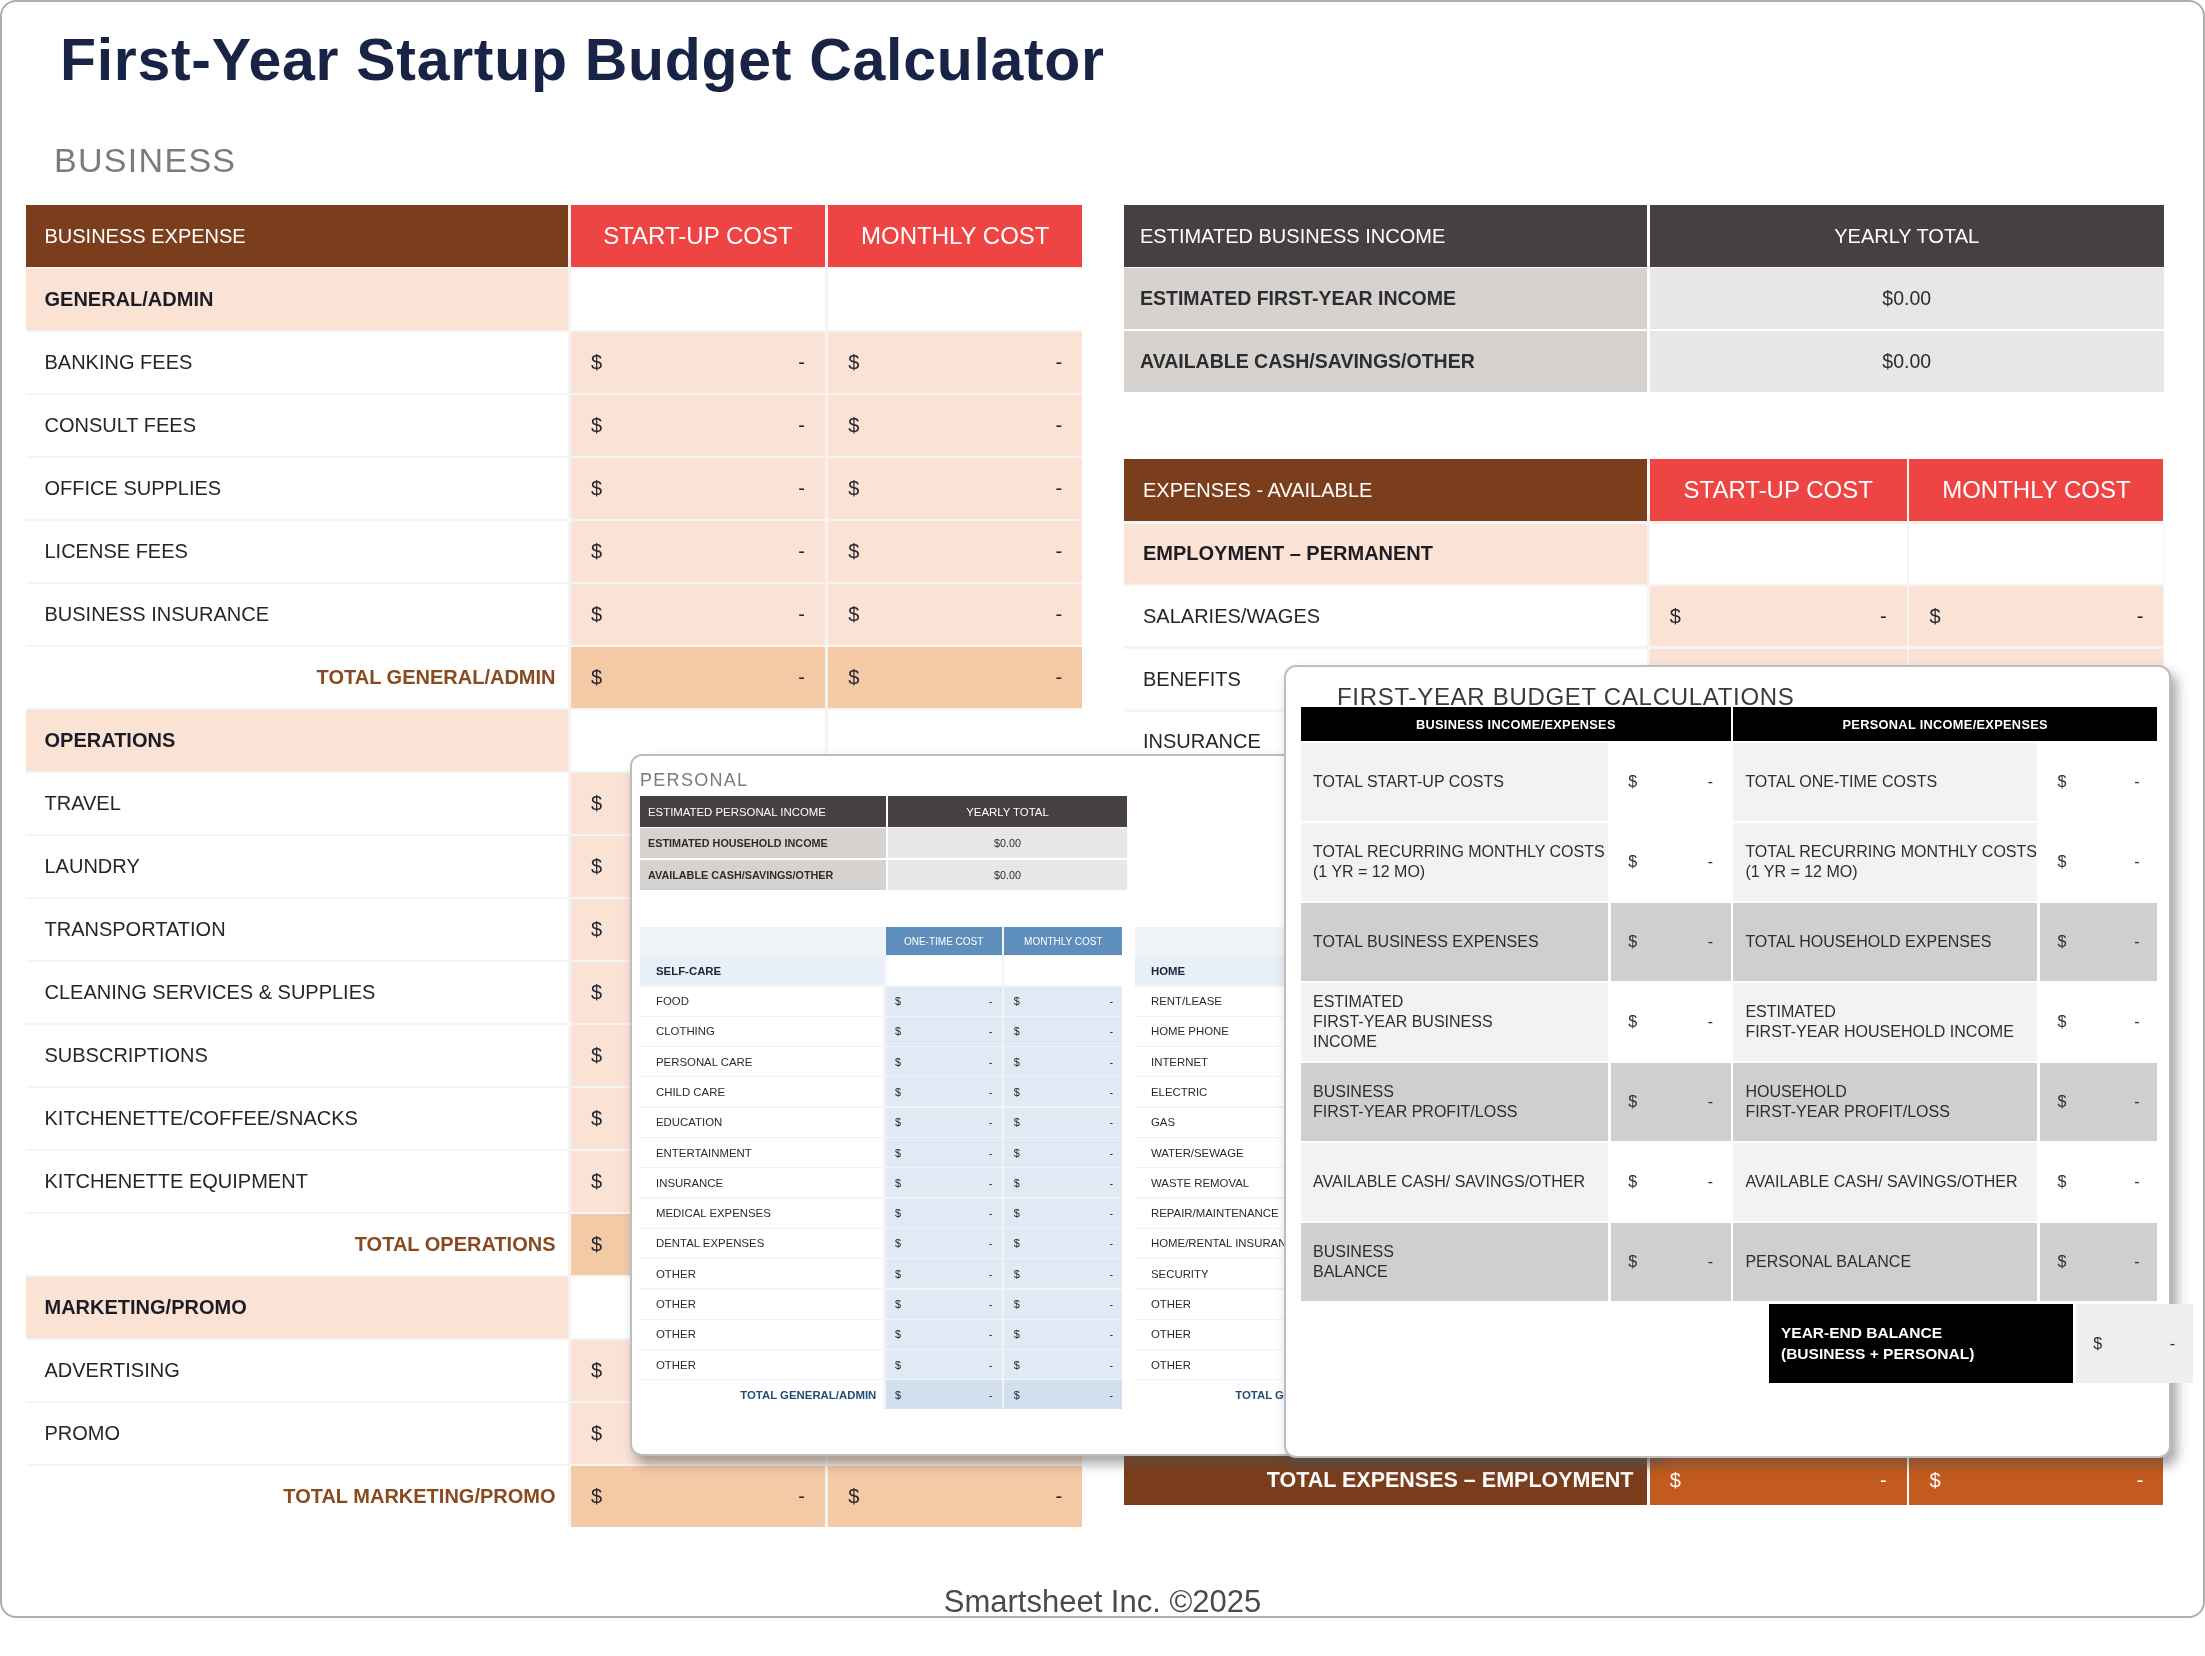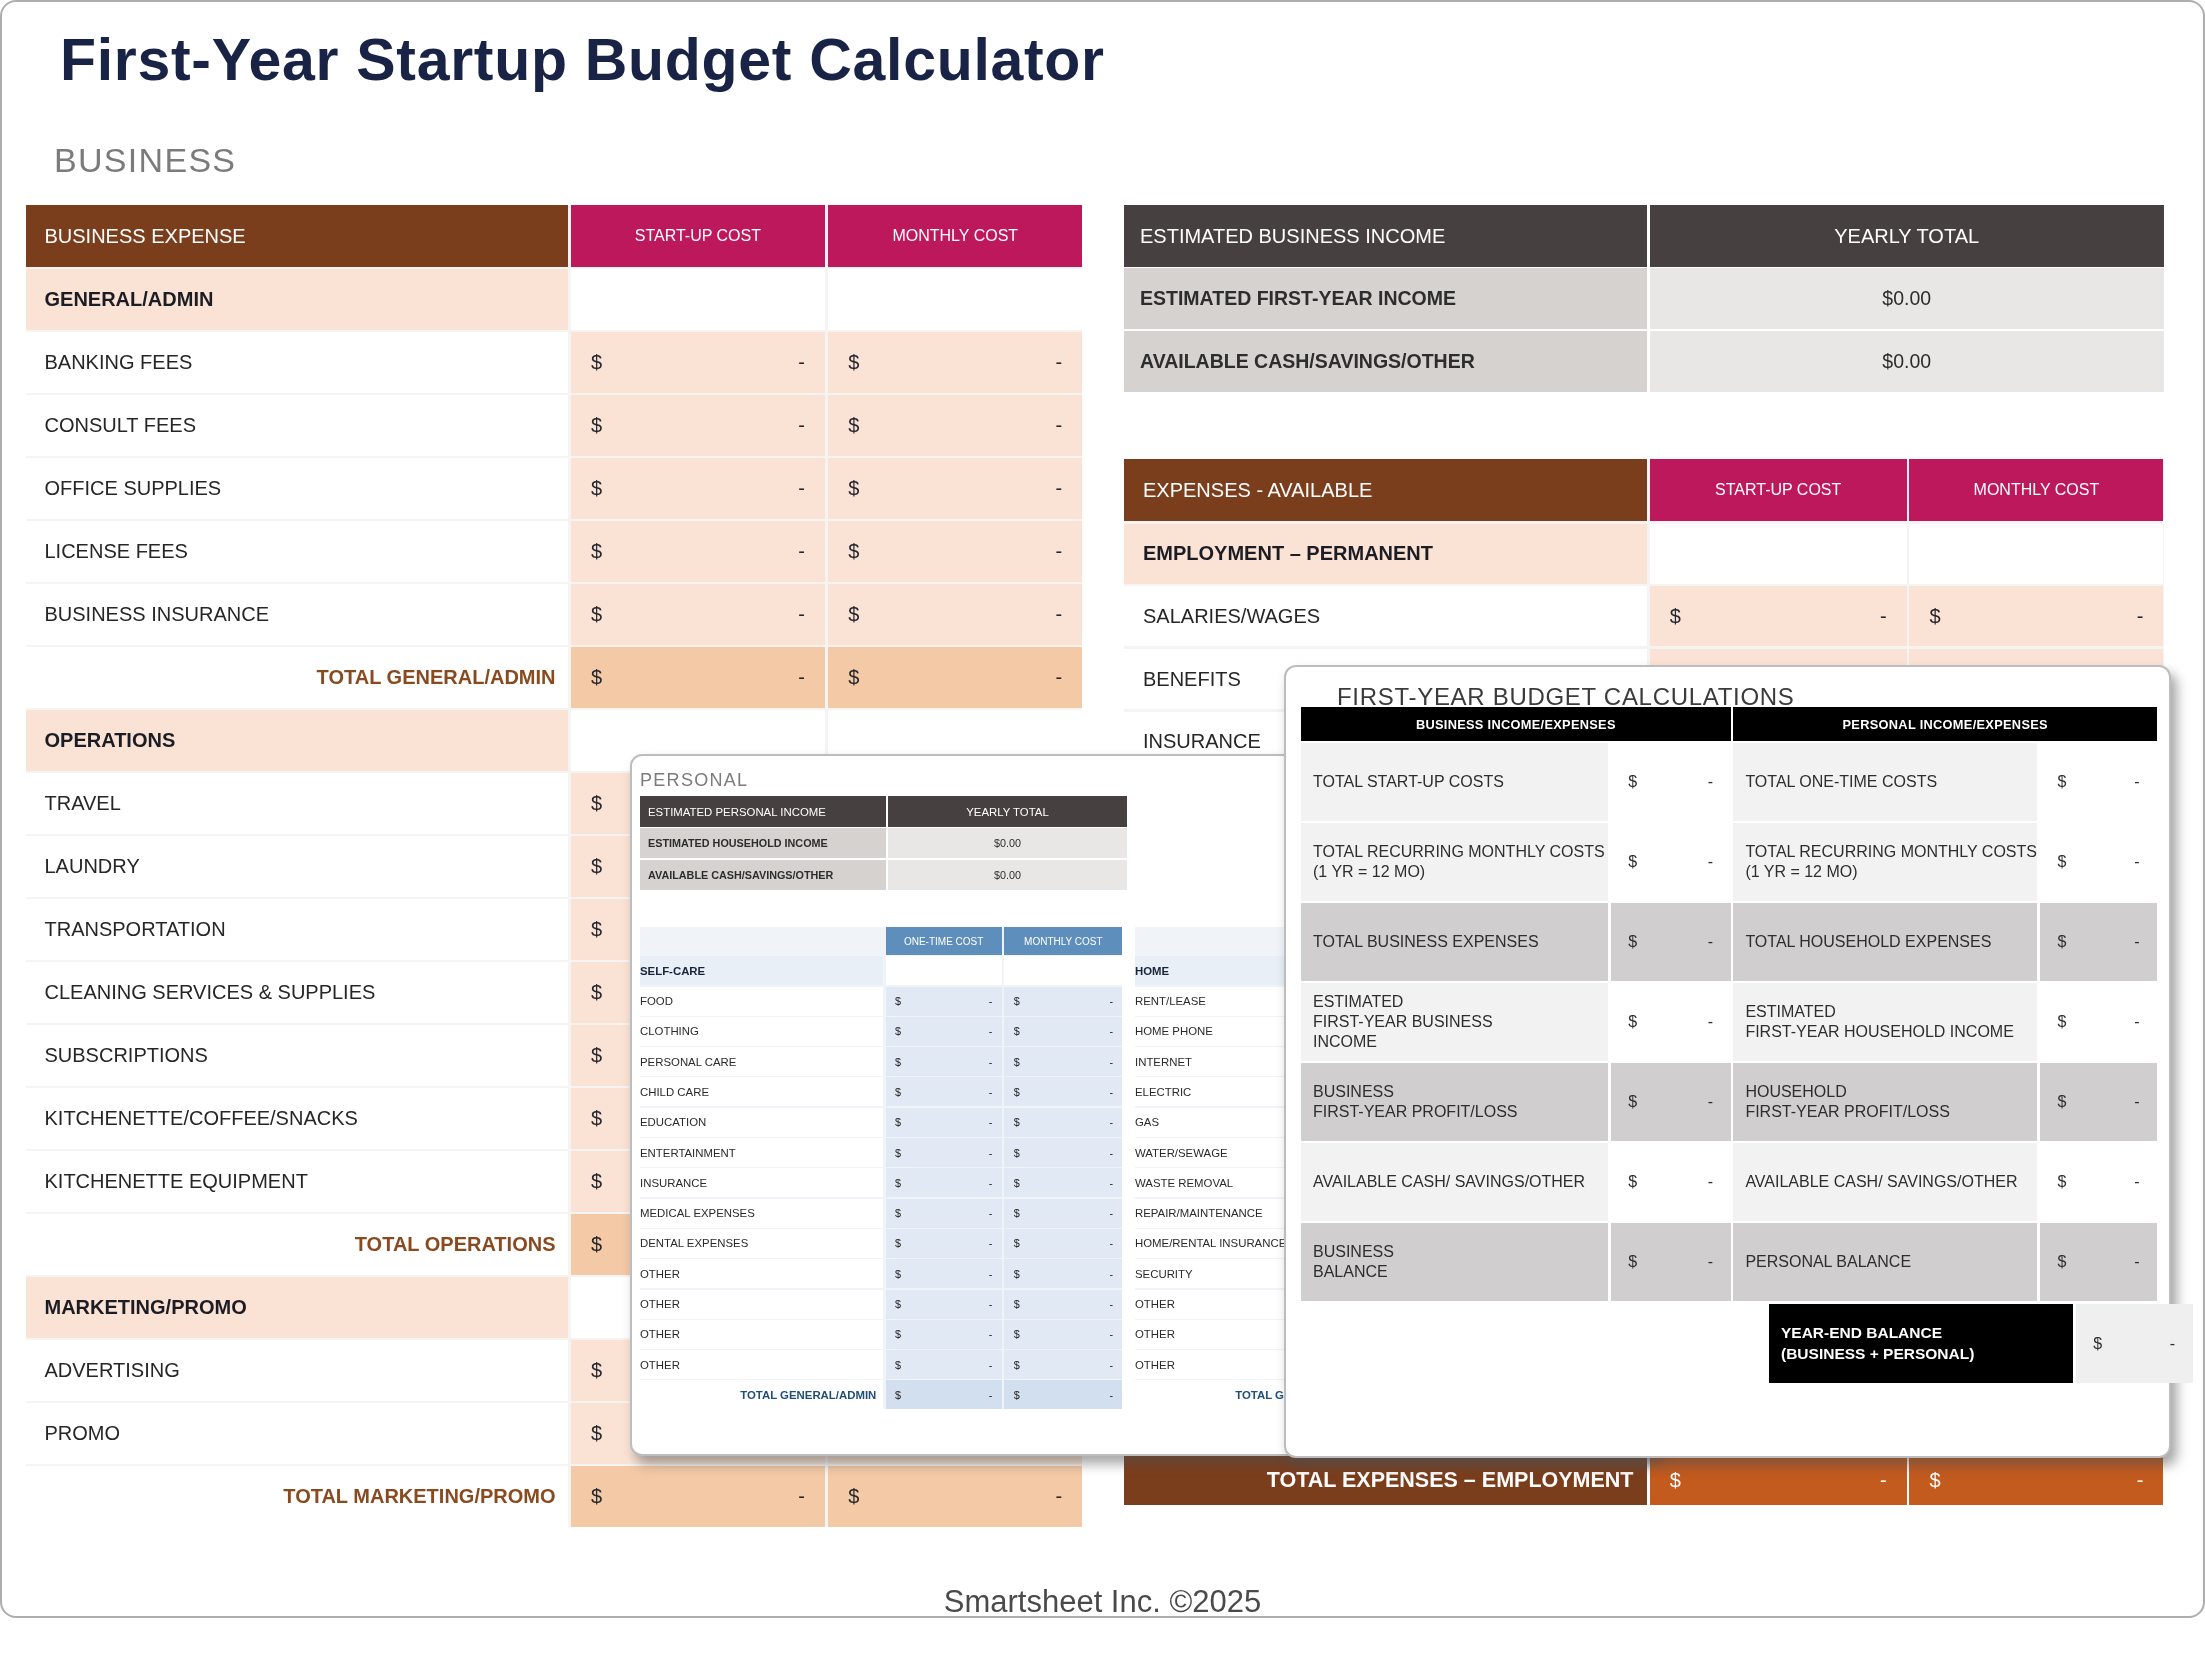--- a/index.html
+++ b/index.html
@@ -11,21 +11,21 @@
   .abs{position:absolute;}
   
   .main-title{left:58px;top:24px;font-size:59px;font-weight:bold;color:#182345;letter-spacing:0.7px;white-space:nowrap;}
   .area-label{font-size:34px;color:#7b7b7b;letter-spacing:1.3px;white-space:nowrap;}
   
   .grid{display:grid;}
   .cell{display:flex;align-items:center;overflow:hidden;white-space:nowrap;}
   
   .biz-grid{background:#f6f4f2;}
   .hdr-dark{background:#7B3E1D;color:#fff;font-size:20px;padding-left:19px;}
-  .hdr-orange{background:#be185d;color:#fff;font-size:16px;justify-content:center;}
+  .hdr-orange{background:#ef4444;color:#fff;font-size:24px;justify-content:center;}
   .biz-grid .lbl-cell{background:#fff;font-size:20px;color:#262626;padding-left:19px;}
   .biz-grid .lbl-cell.section{background:#FAE3D5;font-weight:bold;color:#1c1c24;}
   .biz-grid .lbl-cell.total{justify-content:flex-end;padding-right:12px;font-weight:bold;color:#8a4a1f;background:#fff;}
   .biz-grid .cost-cell{background:#fff;font-size:20px;color:#26262e;justify-content:space-between;padding:0 20px;}
   .biz-grid .cost-cell.item{background:#FAE3D5;}
   .biz-grid .cost-cell.total{background:#F3C9A6;}
   
   .inc-grid{background:#ffffff;}
   .inc-hdr{background:#474040;color:#fff;font-size:20px;}
   .inc-hdr.first{padding-left:16px;}
@@ -36,21 +36,21 @@
   .tot-emp-lbl{background:#7B3E1D;color:#fff;font-weight:bold;font-size:21.5px;justify-content:flex-end;padding-right:13.5px;}
   .tot-emp-val{background:#C35A1E;color:#fff;font-size:20px;justify-content:space-between;padding:0 20px;}
   
   .panel{background:#fff;border:2px solid #bdbdbd;border-radius:12px;box-shadow:5.4px 8px 12px rgba(80,80,80,.5);}
   .personal-panel{left:628px;top:752px;width:1024px;height:698px;z-index:5;}
   .calc-panel{left:1282px;top:663px;width:883px;height:789px;z-index:10;}
   
   .per-grid{background:#f0f4f9;}
   .per-hdr-dark{background:#30597C;color:#fff;font-size:10px;padding-left:8px;margin-top:41px;}
   .per-hdr-blue{background:#5E8FBC;color:#fff;font-size:10px;justify-content:center;}
-  .per-grid .lbl-cell{background:#fff;font-size:11.4px;color:#2a2a2a;padding-left:0;}
+  .per-grid .lbl-cell{background:#fff;font-size:11.4px;color:#2a2a2a;padding-left:16px;}
   .per-grid .lbl-cell.section{background:#E8EFF7;font-weight:bold;color:#15263B;}
   .per-grid .lbl-cell.total{justify-content:flex-end;padding-right:6.7px;font-weight:bold;color:#1F4E79;background:#fff;}
   .per-grid .cost-cell{background:#fff;font-size:10.8px;color:#222;justify-content:space-between;padding:0 9.4px;}
   .per-grid .cost-cell.item{background:#E1EAF4;}
   .per-grid .cost-cell.total{background:#D2DFEE;}
   
   .pinc-hdr{background:#474040;color:#fff;font-size:11.4px;}
   .pinc-hdr.first{padding-left:8px;}
   .pinc-hdr.second{justify-content:center;}
   .pinc-lbl{background:#D5D2D0;font-weight:bold;font-size:10.8px;color:#2d2d2d;padding-left:8px;}

